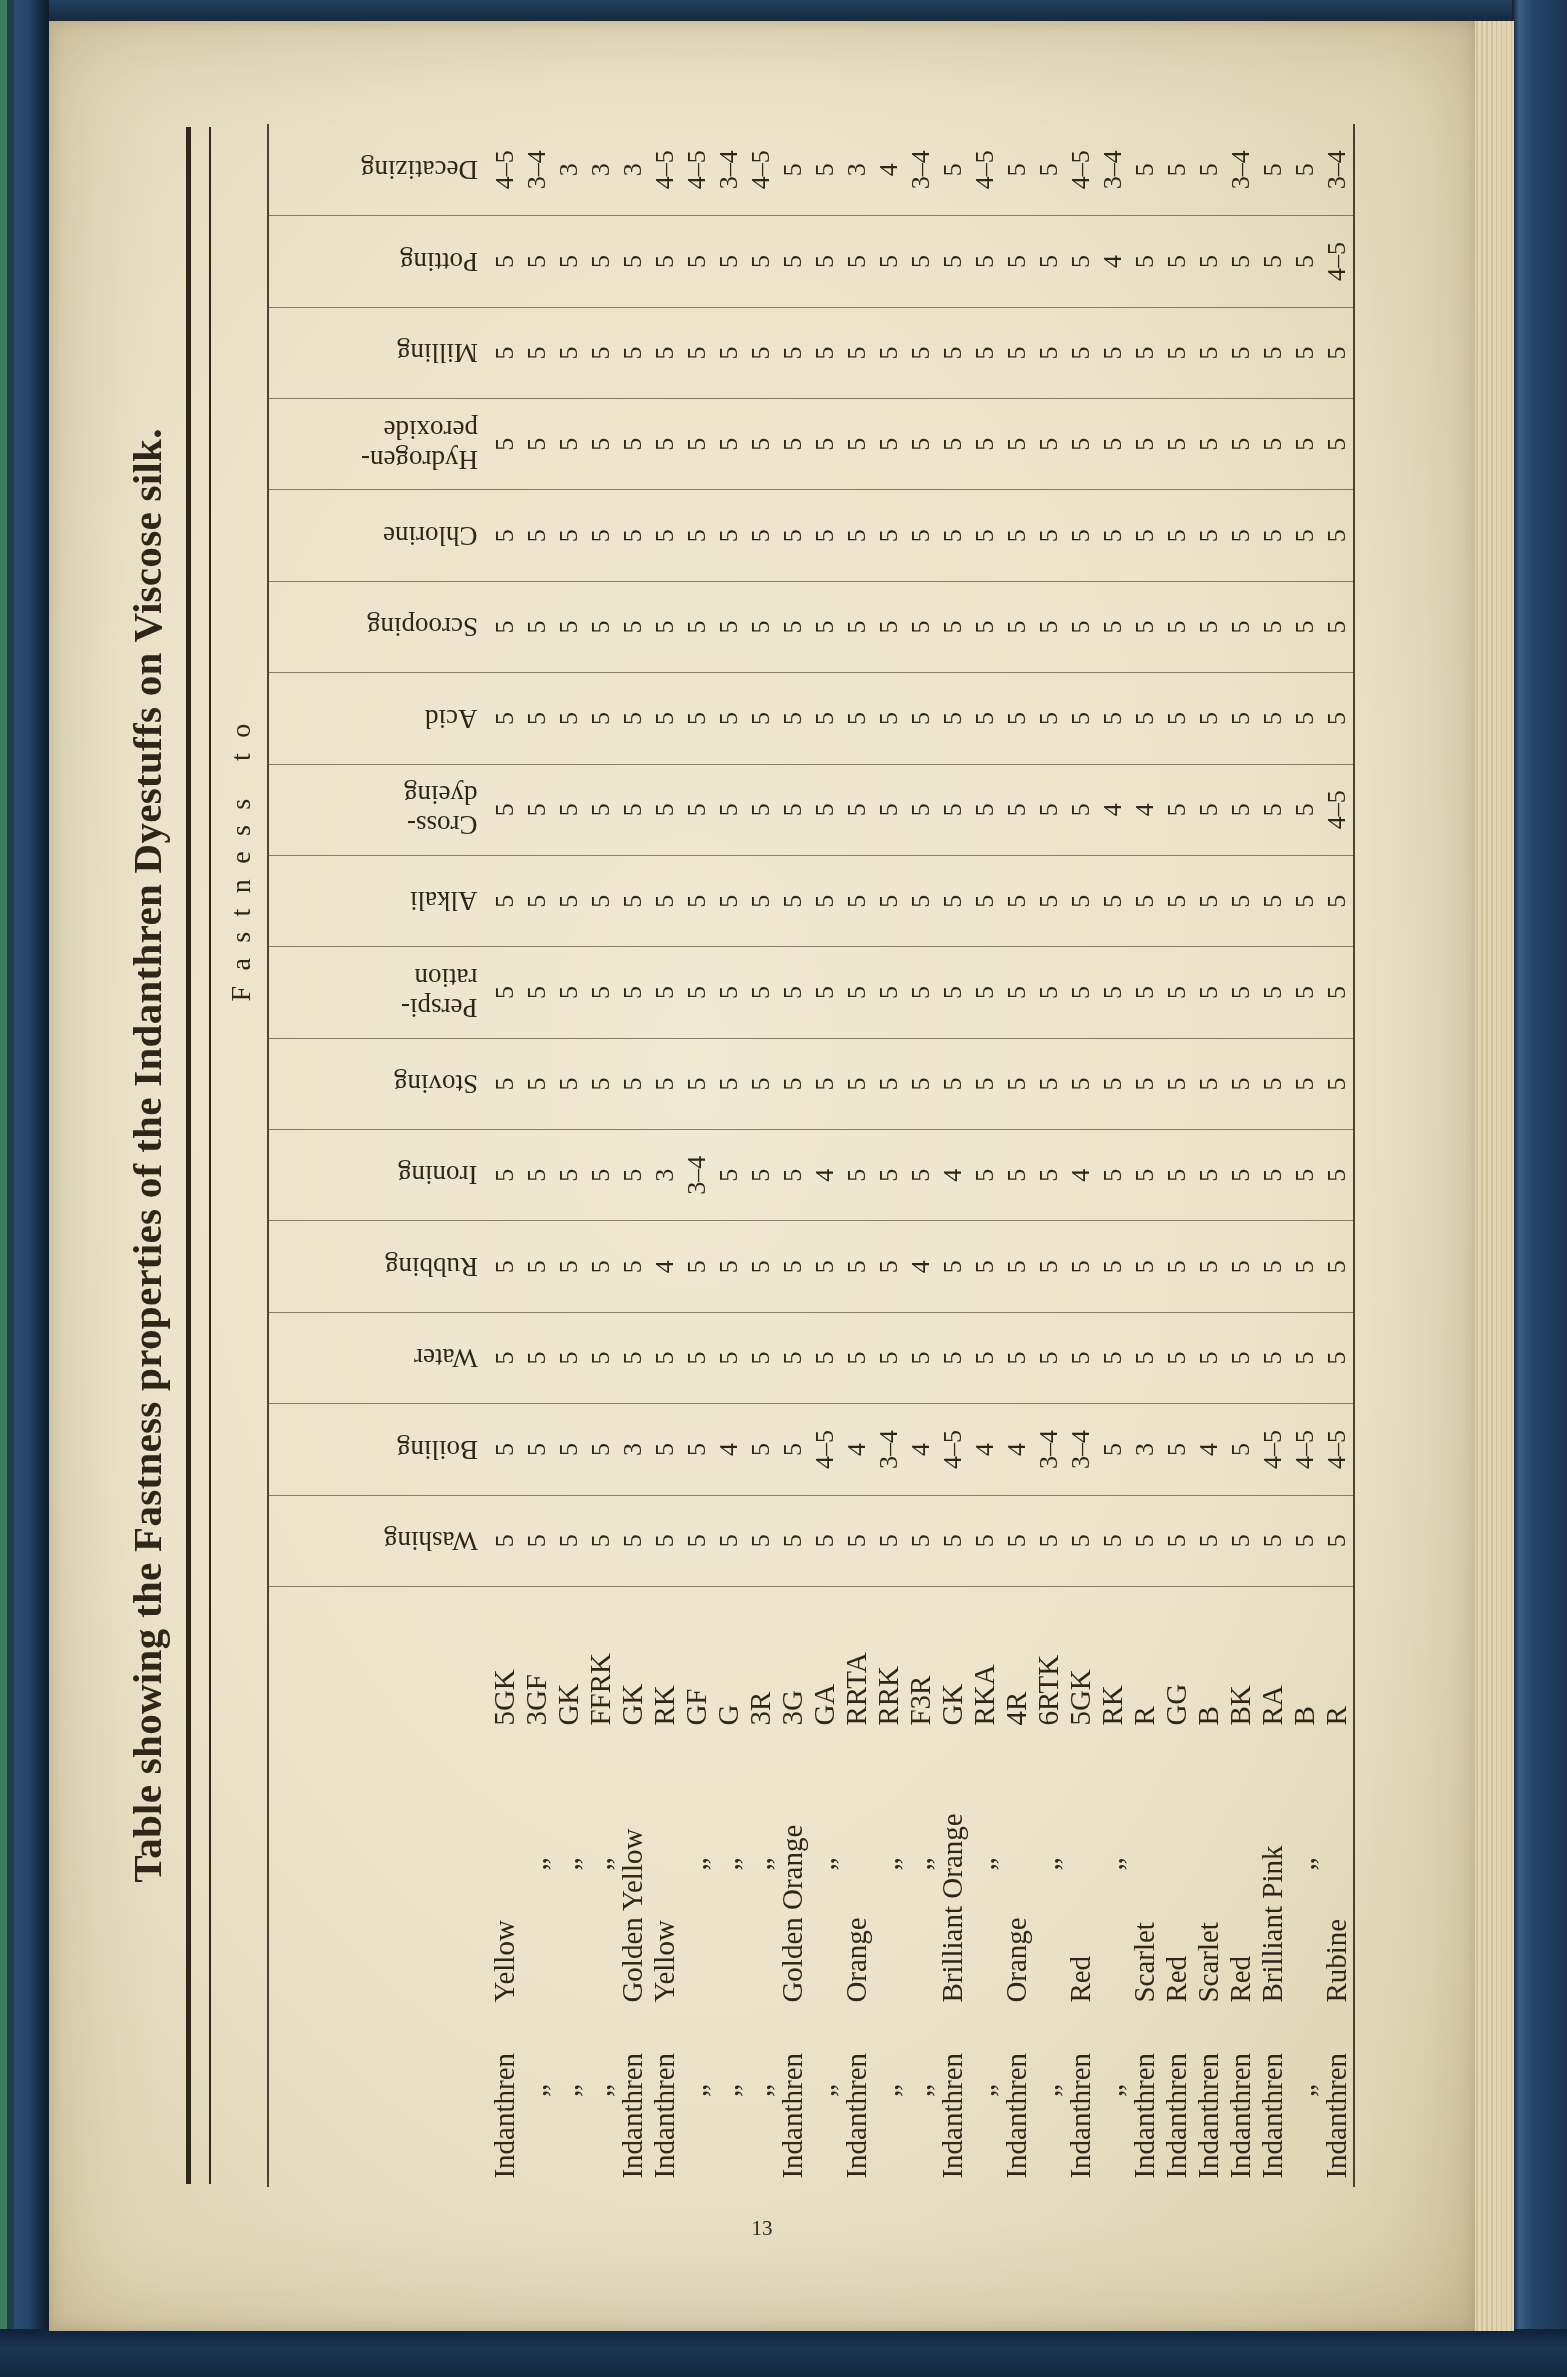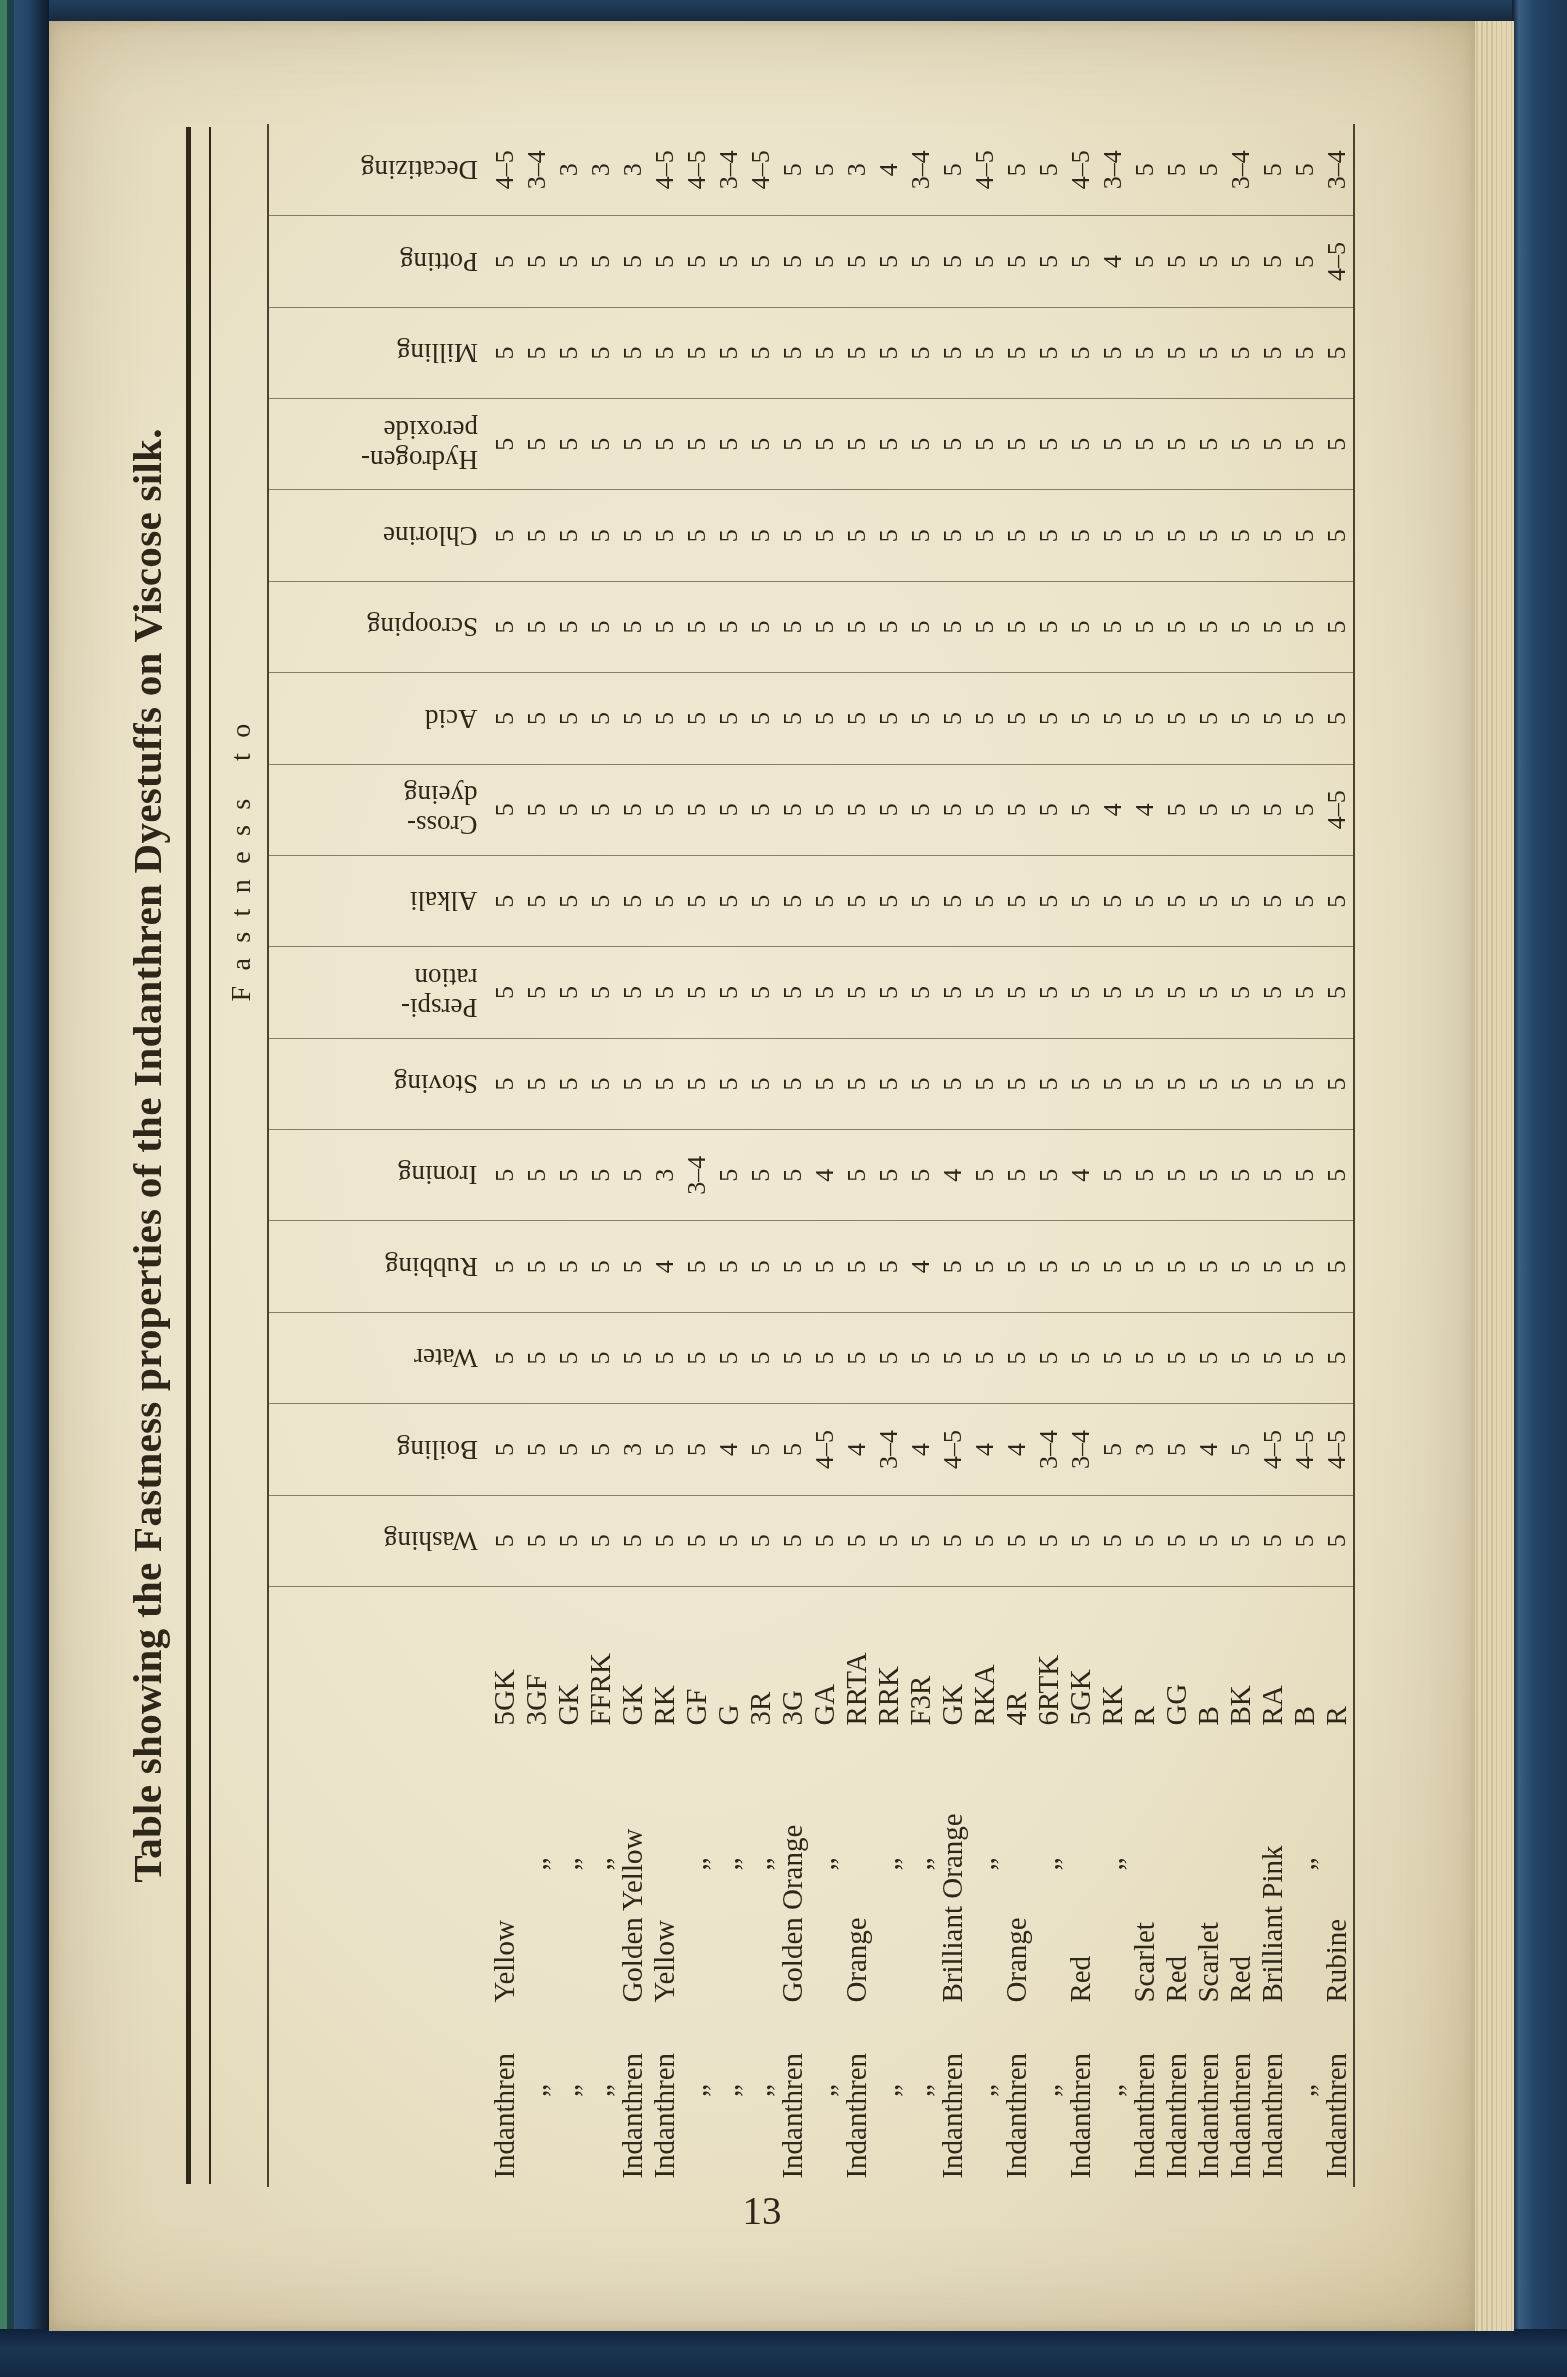--- a/index.html
+++ b/index.html
@@ -48,22 +48,22 @@
                   white-space:pre-line; text-align:left; }
 
   .vcell { height:32px; display:flex; align-items:center; justify-content:center; font-size:26px; }
   .ncell { height:32px; display:flex; align-items:center; font-size:29px; padding-left:8.4px; }
   .seg { display:inline-block; white-space:nowrap; }
   .seg.maker { width:176px; }
   .seg.colorname { width:277px; }
   .seg.code { flex:1; }
   .seg.ditto { text-align:center; }
 
-  .pageno { position:absolute; left:50%; bottom:98px; transform:translateX(-50%);
-            font-size:39px; color:var(--ink,#2d2619); }
+  .pageno { position:absolute; left:50%; bottom:90px; transform:translateX(-50%);
+            font-size:21px; color:var(--ink,#2d2619); }
 </style>
 </head>
 <body>
 
 <div class="canvas">
   <div class="edge-top"></div>
   <div class="edge-left"></div>
   <div class="edge-right"></div>
   <div class="edge-bottom"></div>
   <div class="fore-edge"></div>

